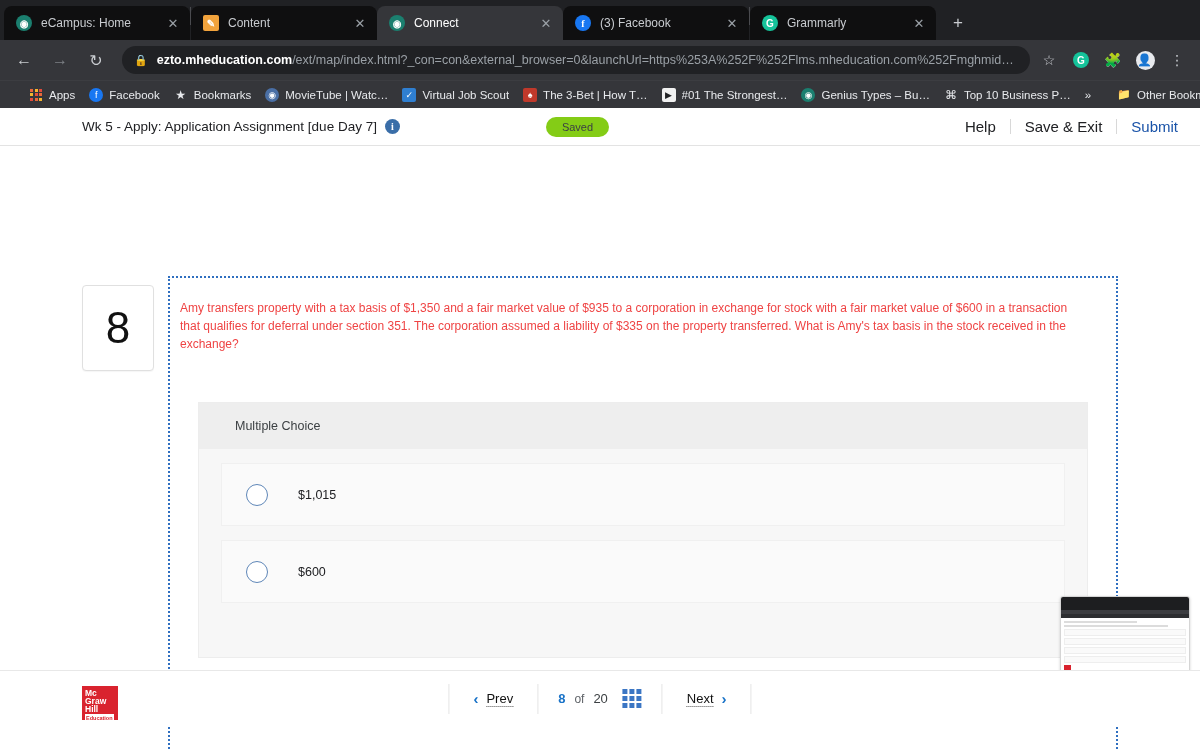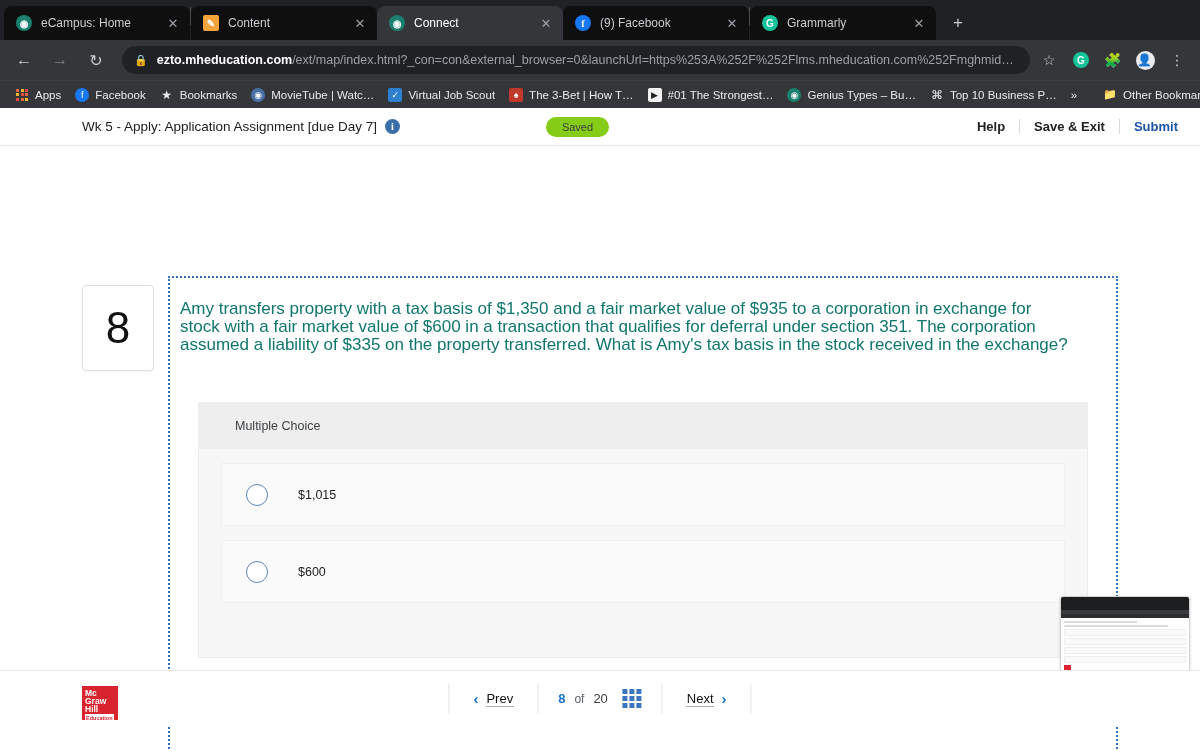--- a/index.html
+++ b/index.html
@@ -89,21 +89,21 @@
     display: flex; align-items: center; justify-content: center;
   }
   .avatar-dot {
     width: 19px; height: 19px; border-radius: 50%;
     background: #e8eaed; color: #5f6368; font-size: 12px;
     display: flex; align-items: center; justify-content: center;
   }
 
   .bookmarks {
     height: 28px; background: #35363a;
-    display: flex; align-items: center; padding: 0 8px;
+    display: flex; align-items: center; padding: 0 22px;
     border-top: 1px solid #3c3d41;
   }
   .bm {
     display: flex; align-items: center; height: 22px;
     padding: 0 7px; color: #e8eaed; font-size: 11.5px;
     white-space: nowrap; max-width: 150px;
   }
   .bm-ico {
     width: 14px; height: 14px; flex: 0 0 14px; margin-right: 6px;
     display: flex; align-items: center; justify-content: center;
@@ -138,21 +138,21 @@
     margin-left: 8px; font-family: "Liberation Serif", serif;
   }
   .saved-badge {
     margin-left: 146px;
     background: #84cc16; color: #3c4043;
     font-size: 11px; border-radius: 11px;
     padding: 4px 16px;
   }
   .head-right { margin-left: auto; display: flex; align-items: center; }
   .head-link {
-    font-size: 13px; font-weight: bold; color: #202124;
+    font-size: 15px; font-weight: normal; color: #202124;
     padding: 0 14px;
   }
   .head-link.submit { color: #1a53a8; padding-right: 8px; }
   .head-vsep { width: 1px; height: 15px; background: #d8d8d8; }
 
   
   .stage { position: relative; height: 580px; background: #fff; }
 
   .qnum-box {
     position: absolute; left: 82px; top: 139px;
@@ -165,21 +165,21 @@
   }
 
   .qpanel {
     position: absolute; left: 168px; top: 130px;
     width: 950px; height: 556px;
     border: 2px dotted #2f6fc0;
     background: #fff;
     padding: 22px 24px 0 10px;
   }
   .qtext {
-    font-size: 17px; line-height: 17.8px; color: #0f766e;
+    font-size: 12px; line-height: 17.8px; color: #ef4444;
     width: 890px;
   }
 
   .choice-card {
     position: absolute; left: 28px; top: 124px;
     width: 890px; background: #f7f7f7;
     border: 1px solid #ededed;
   }
   .choice-head {
     height: 46px; background: #eeeeee;
@@ -273,21 +273,21 @@
       <span class="tab-title">Content</span>
       <span class="tab-close">✕</span>
     </div>
     <div class="tab active">
       <span class="tab-fav fav-connect">◉</span>
       <span class="tab-title">Connect</span>
       <span class="tab-close">✕</span>
     </div>
     <div class="tab inactive">
       <span class="tab-fav fav-fb">f</span>
-      <span class="tab-title">(9) Facebook</span>
+      <span class="tab-title">(3) Facebook</span>
       <span class="tab-close">✕</span>
     </div>
     <div class="tab-sep"></div>
     <div class="tab inactive">
       <span class="tab-fav fav-gram">G</span>
       <span class="tab-title">Grammarly</span>
       <span class="tab-close">✕</span>
     </div>
     <div class="newtab">+</div>
   </div>

